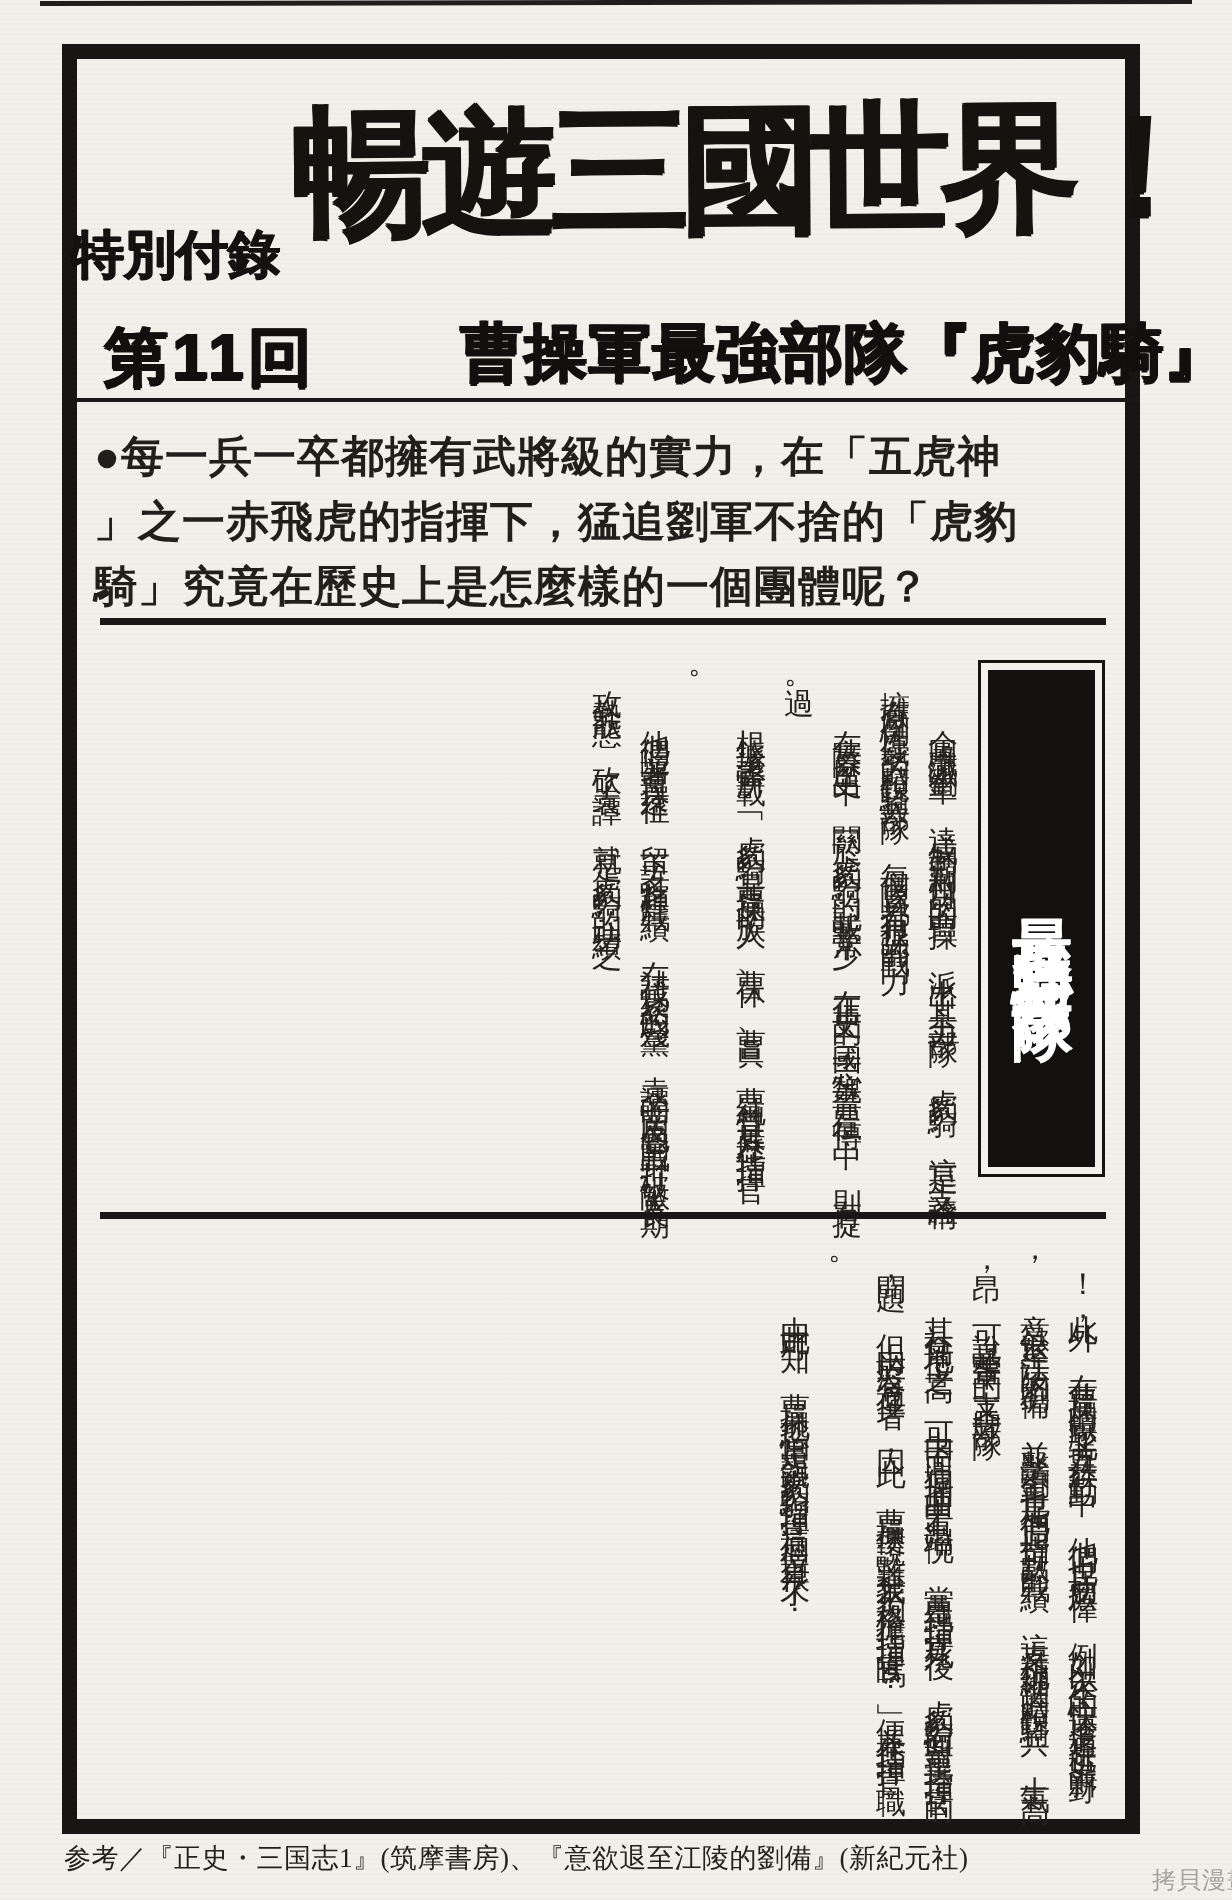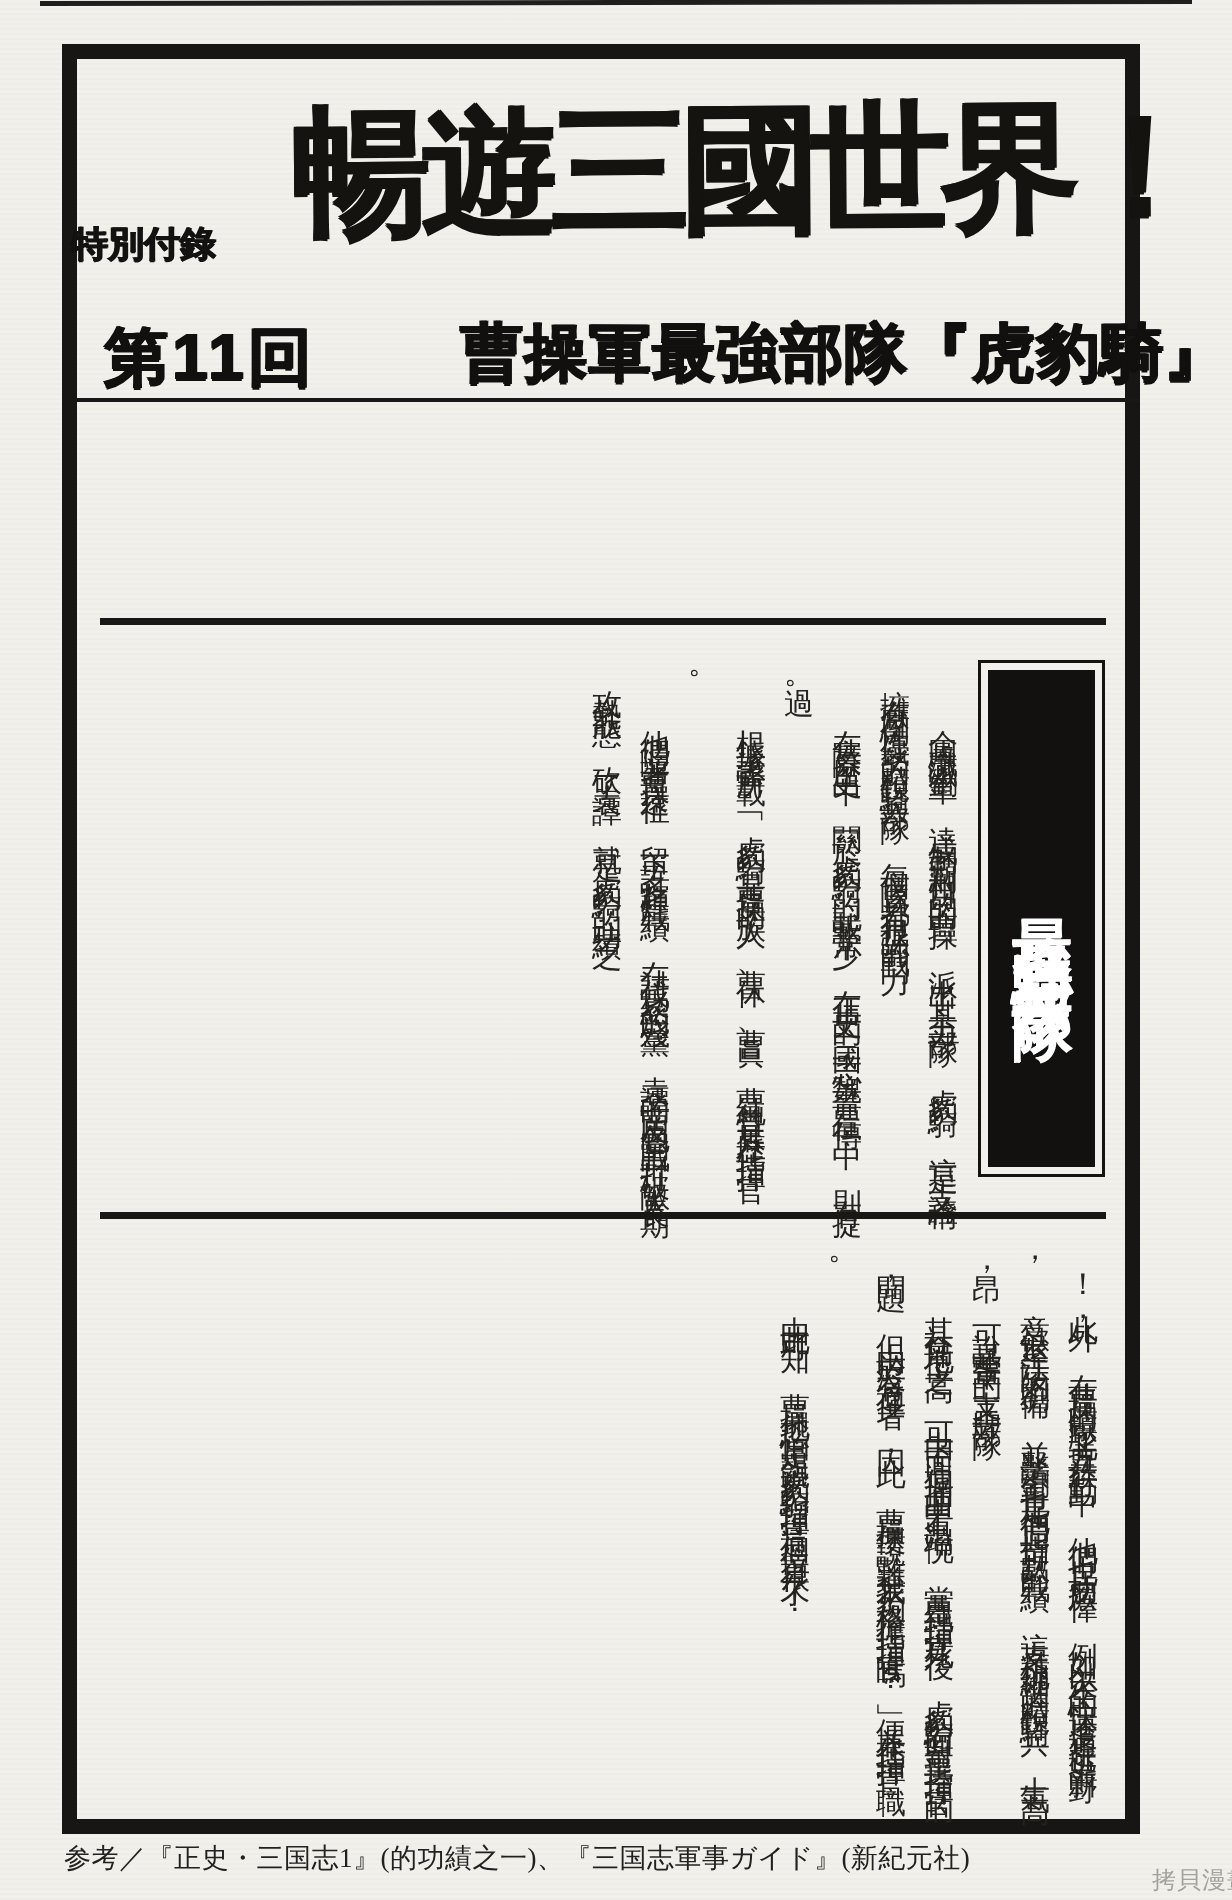--- a/index.html
+++ b/index.html
@@ -25,21 +25,21 @@
     border:15px solid #171614;box-sizing:border-box;
   }
   .series-title{
     position:absolute;left:76px;top:102px;
     font-size:46px;font-weight:700;letter-spacing:20px;white-space:nowrap;
     color:#15140f;
   }
   .series-subtitle{
     position:absolute;left:72px;top:220px;
     font-family:Liberation Sans, sans-serif;
-    font-size:36px;font-weight:900;letter-spacing:0;white-space:nowrap;
+    font-size:52px;font-weight:900;letter-spacing:0;white-space:nowrap;
     text-shadow:1px 0 0 currentColor,-1px 0 0 currentColor,0 1px 0 currentColor;
     color:#131210;
   }
   .main-title{
     position:absolute;left:290px;top:76px;
     font-size:140px;font-weight:900;letter-spacing:-10px;white-space:nowrap;
     color:#14130f;transform:rotate(-0.4deg);
     text-shadow:2px 0 0 currentColor,0 2px 0 currentColor;
   }
   .episode-label{
@@ -120,20 +120,25 @@
   <div class="series-subtitle">特別付錄</div>
 
   <div class="main-title">暢遊三國世界！</div>
 
   <div class="episode-label">第11回</div>
 
   <div class="episode-title">曹操軍最強部隊『虎豹騎』</div>
 
   <div class="divider divider-1"></div>
 
+  <div class="intro">
+    <div>●每一兵一卒都擁有武將級的實力，在「五虎神</div>
+    <div>」之一赤飛虎的指揮下，猛追劉軍不捨的「虎豹</div>
+    <div>騎」究竟在歷史上是怎麼樣的一個團體呢？</div>
+  </div>
 
   <div class="divider divider-2"></div>
 
   <div class="sidebox">
     <div class="sidebox-fill">
       <div class="sidebox-title">最強騎兵部隊</div>
     </div>
   </div>
 
   <div class="vtext vtext-1">
@@ -144,17 +149,17 @@
   </div>
 
   <div class="divider divider-3"></div>
 
   <div class="vtext vtext-2">
     <p class="noindent">！此外，在曹操的鎮壓北方異族行動中，他們也居功厥偉。例如以天生的快速度追趕逃出新野，意欲退至江陵的劉備，並擊潰劉軍也是他們屈指可數的戰績。這支精挑細選的精銳騎兵，士氣高昂，可說是曹軍的一支王牌部隊。</p>
     <p>其社會地位之高，可由下面這個插曲中看出端倪。當曹純指揮官死後，虎豹騎面對重選指揮官的問題，但由於沒有適任者，因此，曹操便說「難道我不夠格擔任指揮官嗎？」便兼任指揮官一職。</p>
     <p>由此可知，曹操他恐怕是覬覦虎豹騎指揮官這個位置很久了！</p>
   </div>
 
-  <div class="footer-ref">参考／『正史・三国志1』(的功績之一)、『三国志軍事ガイド』(新紀元社)</div>
+  <div class="footer-ref">参考／『正史・三国志1』(筑摩書房)、『意欲退至江陵的劉備』(新紀元社)</div>
 
   <div class="watermark">拷貝漫畫</div>
 
 </div>
 
 </body></html>

